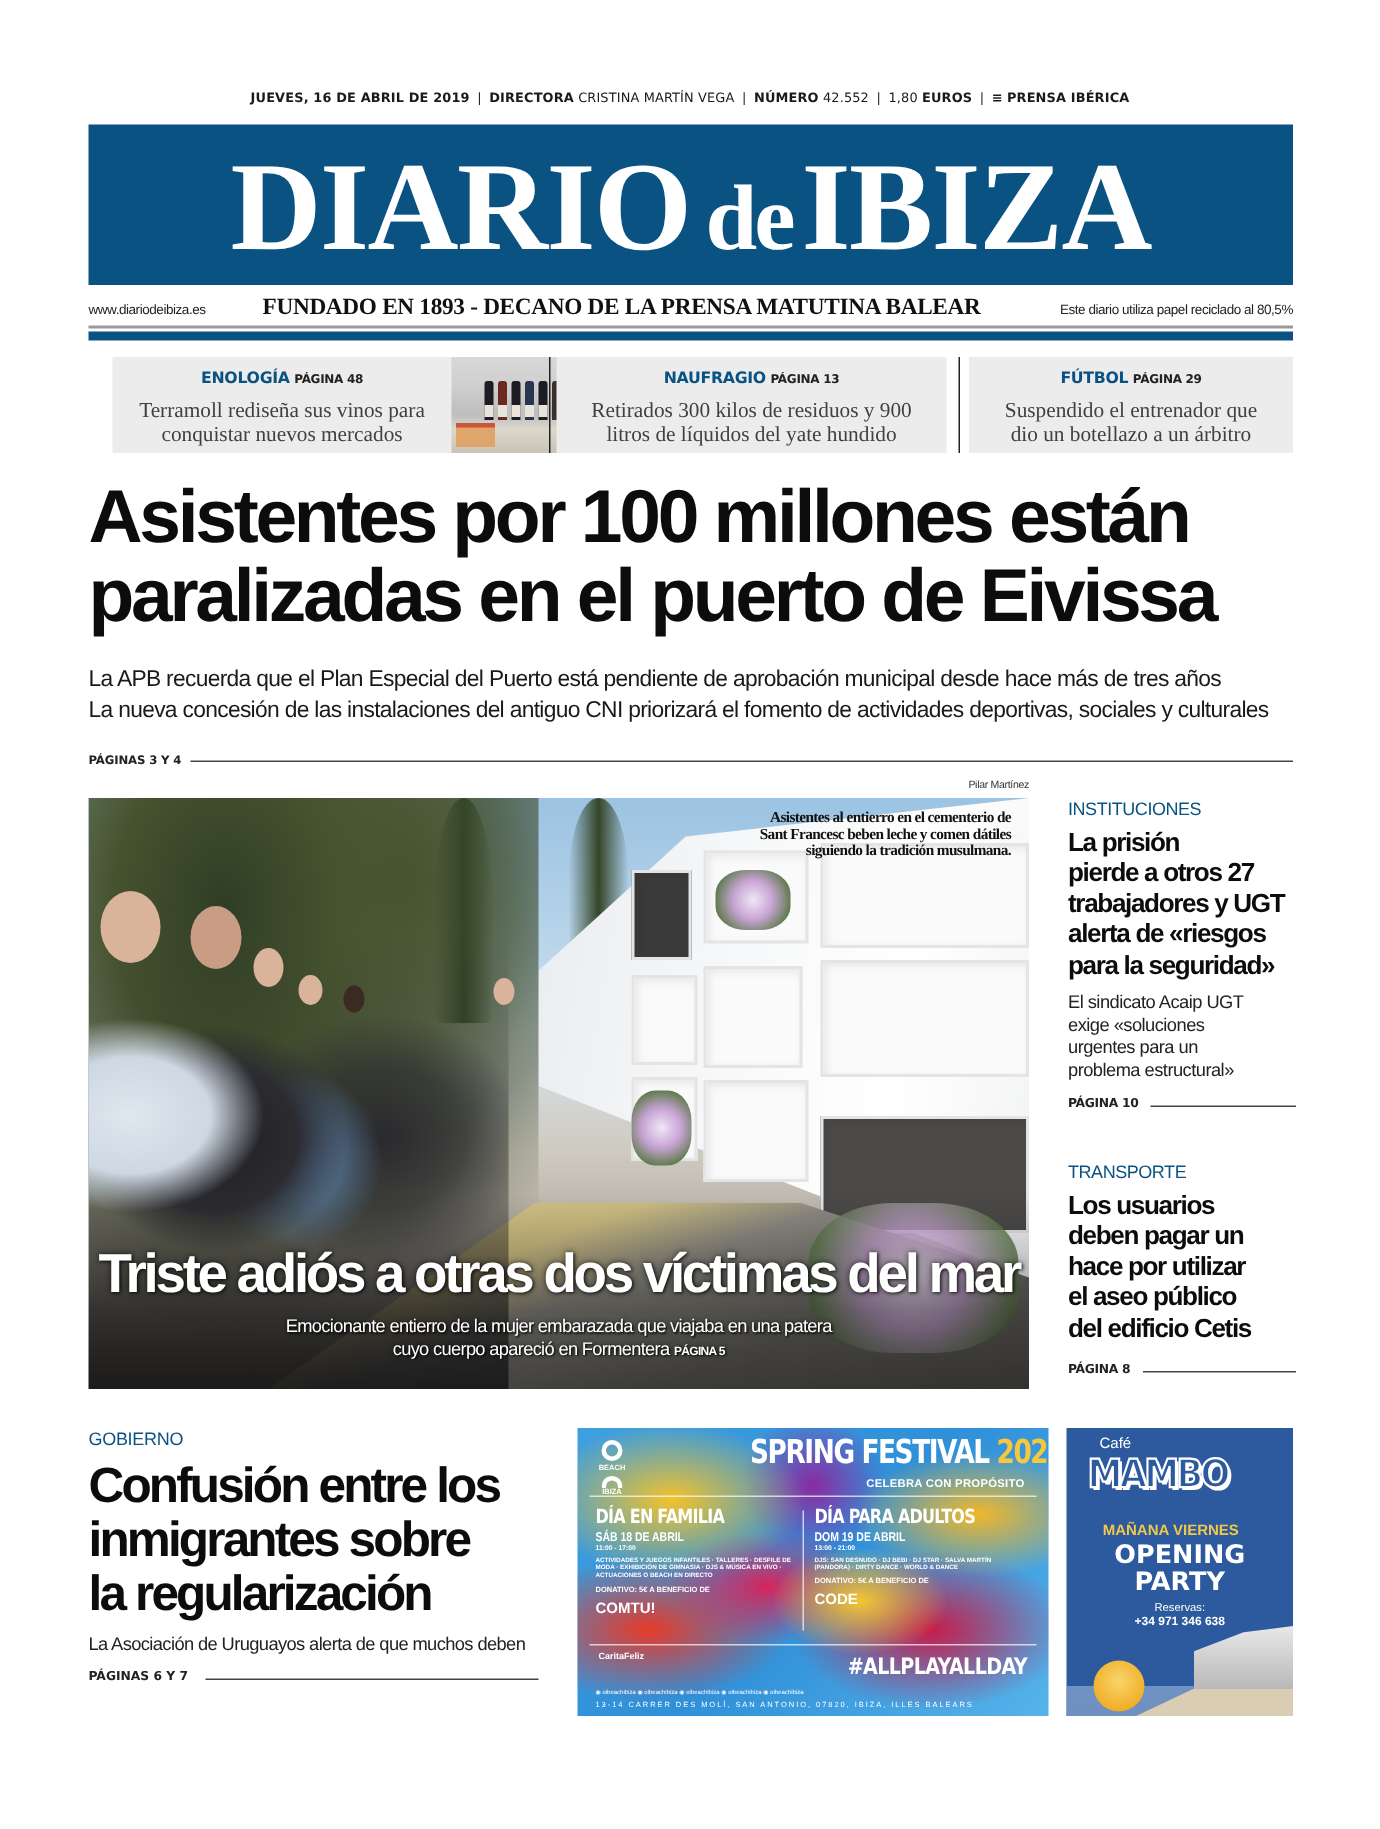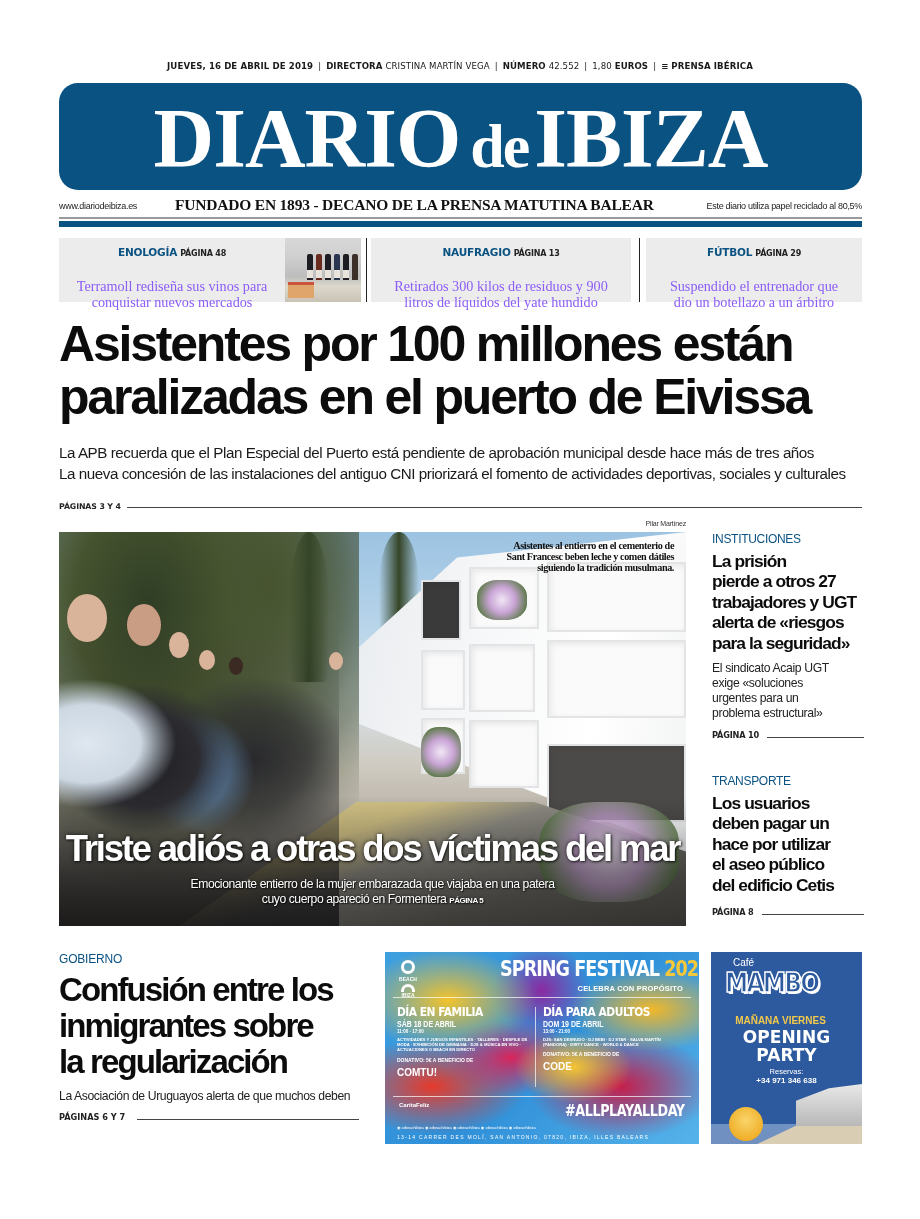--- a/index.html
+++ b/index.html
@@ -8,39 +8,39 @@
 
     .abs { position: absolute; }
 
     
     .topbar { left: 0; top: 61px; width: 920px; text-align: center; font-size: 8.6px; color: #1a1a1a; letter-spacing: 0.1px; font-family: "DejaVu Sans", sans-serif; }
     .topbar b { font-weight: bold; }
     .topbar .sep { margin: 0 5px; }
     .topbar .light { font-weight: normal; }
 
     
-    .masthead { left: 59px; top: 83px; width: 803px; height: 107px; background: #0a5282; display: flex; align-items: center; justify-content: center; border-radius: 19px; }
+    .masthead { left: 59px; top: 83px; width: 803px; height: 107px; background: #0a5282; display: flex; align-items: center; justify-content: center; }
     .masthead .title { font-family: "Liberation Serif", "DejaVu Serif", serif; color: #fff; font-weight: bold; font-size: 84px; letter-spacing: -1px; line-height: 1; margin-top: 4px; display: flex; align-items: baseline; }
     .masthead .title .de { font-size: 62px; margin: 0 6px 0 10px; letter-spacing: -2px; text-align: center; }
 
     
     .tagrow { left: 59px; top: 197px; width: 803px; height: 18px; }
     .tagrow .url { position: absolute; left: 0; top: 4px; font-size: 9px; color: #222; font-family: "Liberation Sans", sans-serif; letter-spacing: -0.3px; }
     .tagrow .motto { position: absolute; left: 116px; top: -1px; font-family: "Liberation Serif", serif; font-weight: bold; font-size: 15.5px; color: #111; letter-spacing: -0.2px; }
     .tagrow .eco { position: absolute; right: 0; top: 4px; font-size: 9px; color: #222; letter-spacing: -0.3px; }
 
     .rule-grey { left: 59px; top: 217px; width: 803px; height: 2px; background: #9a9a9a; }
     .rule-blue { left: 59px; top: 221px; width: 803px; height: 6px; background: #0a5282; }
 
     
     .teaser { top: 238px; height: 64px; background: #ececec; }
     .teaser .inner { position: absolute; top: 8px; left: 0; right: 0; text-align: center; }
     .teaser .kicker { font-size: 10.5px; font-weight: bold; color: #0a5282; font-family: "DejaVu Sans", sans-serif; letter-spacing: -0.2px; }
     .teaser .kicker .pg { font-size: 8px; color: #222; font-weight: bold; margin-left: 3px; }
-    .teaser .txt { font-family: "Liberation Serif", "DejaVu Serif", serif; font-size: 14.2px; line-height: 16px; color: #8b5cf6; margin-top: 20px; }
+    .teaser .txt { font-family: "Liberation Serif", "DejaVu Serif", serif; font-size: 14.2px; line-height: 16px; color: #404040; margin-top: 8px; }
     .teaser-img { position: absolute; left: 226px; top: 0; width: 76px; height: 64px; overflow: hidden;
       background:
         linear-gradient(180deg, #d8d8d8 0%, #cfcfcf 30%, #bdbdbd 60%, #dcd8cc 75%, #c9c3b5 100%); }
     .teaser-img .bottle { position: absolute; bottom: 22px; width: 6px; height: 26px; background: #1c1c22; border-radius: 2px 2px 0 0; }
     .teaser-img .label { position: absolute; bottom: 24px; width: 6px; height: 8px; background: #e8e4dc; }
     .teaser-img .box { position: absolute; left: 3px; bottom: 4px; width: 26px; height: 16px; background: #e0a56a; border-top: 3px solid #c9553c; }
     .vdiv { top: 238px; width: 1px; height: 64px; background: #222; }
 
     
     .headline { left: 59px; top: 318px; width: 810px; font-family: "Liberation Sans", "DejaVu Sans", sans-serif; font-weight: bold; font-size: 50px; line-height: 53px; letter-spacing: -2.2px; color: #0c0c0c; }
@@ -162,21 +162,21 @@
 </div>
 
 <div class="abs tagrow">
   <span class="url">www.diariodeibiza.es</span>
   <span class="motto">FUNDADO EN 1893 -  DECANO DE LA PRENSA MATUTINA BALEAR</span>
   <span class="eco">Este diario utiliza papel reciclado al 80,5%</span>
 </div>
 <div class="abs rule-grey"></div>
 <div class="abs rule-blue"></div>
 
-<div class="abs teaser" style="left:59px; width:302px;">
+<div class="abs teaser" style="left:75px; width:302px;">
   <div class="inner" style="right:76px;">
     <div class="kicker"><span>ENOLOGÍA</span><span class="pg">PÁGINA 48</span></div>
     <div class="txt">
         <div>Terramoll rediseña sus vinos para</div>
         <div>conquistar nuevos mercados</div>
       </div>
   </div>
   <div class="teaser-img">
     <div class="bottle" style="left:22px;"></div>
       <div class="label" style="left:22px;"></div>

